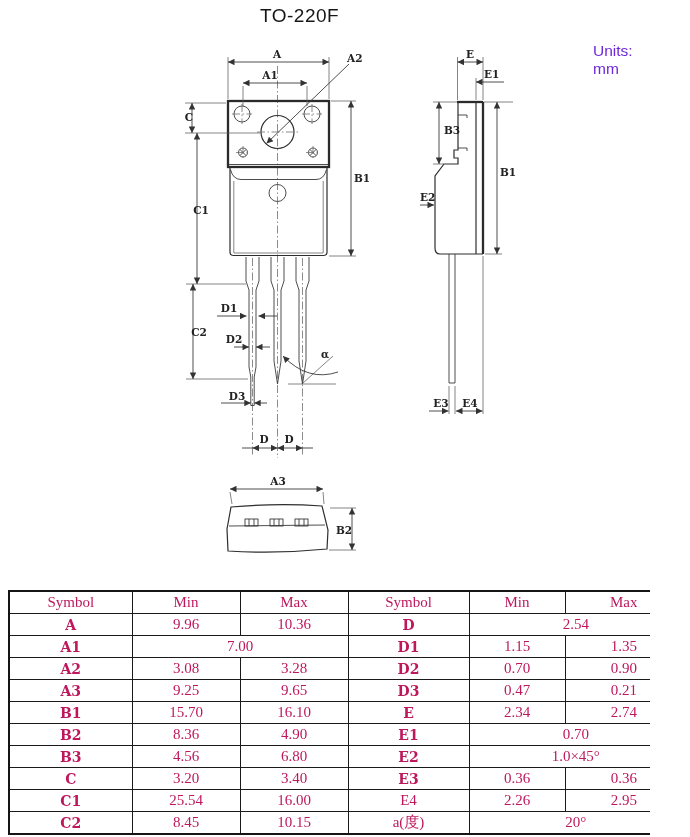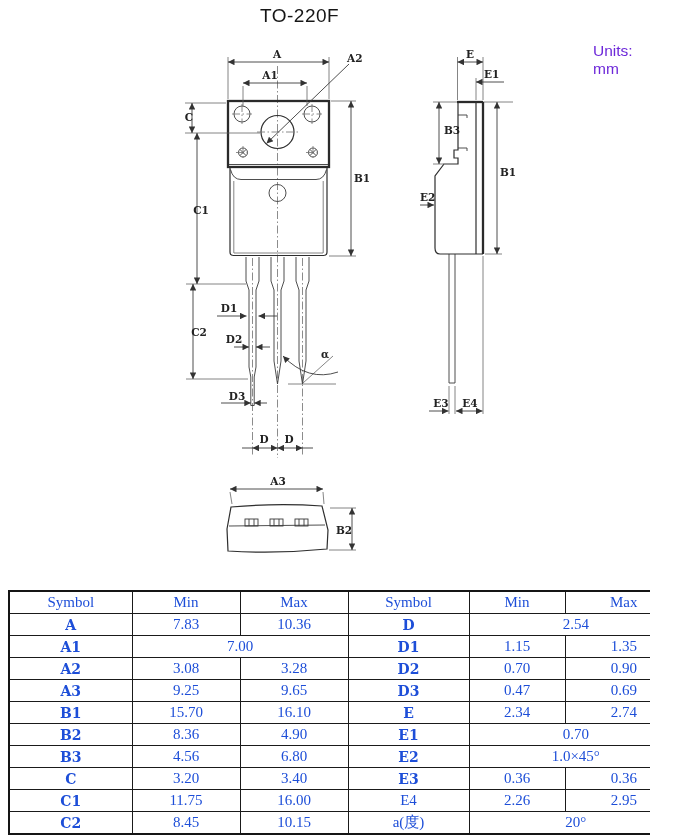--- a/index.html
+++ b/index.html
@@ -9,21 +9,21 @@
   .units{position:absolute;left:566px;top:42px;font-size:15.5px;color:#6d28d9;margin-left:27px;}
   svg{position:absolute;left:0;top:0;}
   .ol{stroke:#2e2e2e;fill:none;stroke-width:1.2;}
   .th{stroke:#2a2a2a;fill:none;stroke-width:2.3;}
   .tn{stroke:#3a3a3a;fill:none;stroke-width:.9;}
   .dim{stroke:#3a3a3a;fill:none;stroke-width:.9;}
   .ext{stroke:#5c5c5c;fill:none;stroke-width:.75;}
   .cl{stroke:#6e6e6e;fill:none;stroke-width:.8;stroke-dasharray:8 2.5 1.5 2.5;}
   .lbl{font:bold 10.5px "DejaVu Serif",serif;fill:#222;}
   table.dims{position:absolute;left:8px;top:590px;width:674px;border-collapse:collapse;
-             font-family:"Liberation Serif",serif;font-size:15px;color:#1d4ed8;
+             font-family:"Liberation Serif",serif;font-size:15px;color:#be185d;
              border:2px solid #151515;table-layout:fixed;}
   table.dims th,table.dims td{border:1px solid #1a1a1a;text-align:center;padding:0;height:21px;
              font-weight:normal;overflow:hidden;white-space:nowrap;}
   table.dims td.sym.b{font-weight:bold;font-family:"DejaVu Serif",serif;font-size:14px;}
 </style>
 </head>
 <body>
 
 <div id="page">
 
@@ -210,21 +210,21 @@
         <th>Min</th>
         <th>Max</th>
         <th>Symbol</th>
         <th>Min</th>
         <th>Max</th>
       </tr>
     </thead>
     <tbody>
         <tr>
           <td class="sym b">A</td>
-          <td>7.83</td>
+          <td>9.96</td>
           <td>10.36</td>
           <td class="sym b">D</td>
           <td colspan="2">2.54</td>
         </tr>
         <tr>
           <td class="sym b">A1</td>
           <td colspan="2">7.00</td>
           <td class="sym b">D1</td>
           <td>1.15</td>
           <td>1.35</td>
@@ -236,21 +236,21 @@
           <td class="sym b">D2</td>
           <td>0.70</td>
           <td>0.90</td>
         </tr>
         <tr>
           <td class="sym b">A3</td>
           <td>9.25</td>
           <td>9.65</td>
           <td class="sym b">D3</td>
           <td>0.47</td>
-          <td>0.69</td>
+          <td>0.21</td>
         </tr>
         <tr>
           <td class="sym b">B1</td>
           <td>15.70</td>
           <td>16.10</td>
           <td class="sym b">E</td>
           <td>2.34</td>
           <td>2.74</td>
         </tr>
         <tr>
@@ -270,21 +270,21 @@
         <tr>
           <td class="sym b">C</td>
           <td>3.20</td>
           <td>3.40</td>
           <td class="sym b">E3</td>
           <td>0.36</td>
           <td>0.36</td>
         </tr>
         <tr>
           <td class="sym b">C1</td>
-          <td>11.75</td>
+          <td>25.54</td>
           <td>16.00</td>
           <td class="sym">E4</td>
           <td>2.26</td>
           <td>2.95</td>
         </tr>
         <tr>
           <td class="sym b">C2</td>
           <td>8.45</td>
           <td>10.15</td>
           <td class="sym">a(度)</td>

